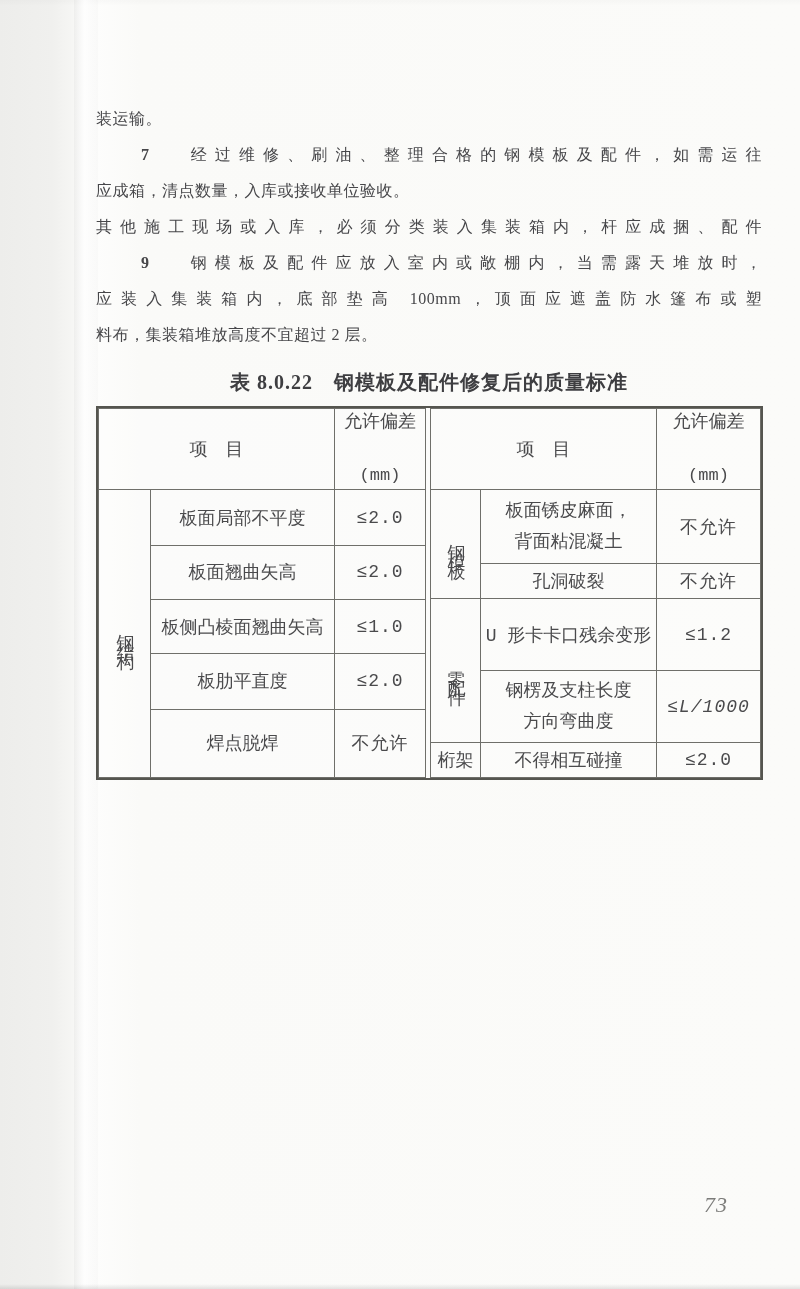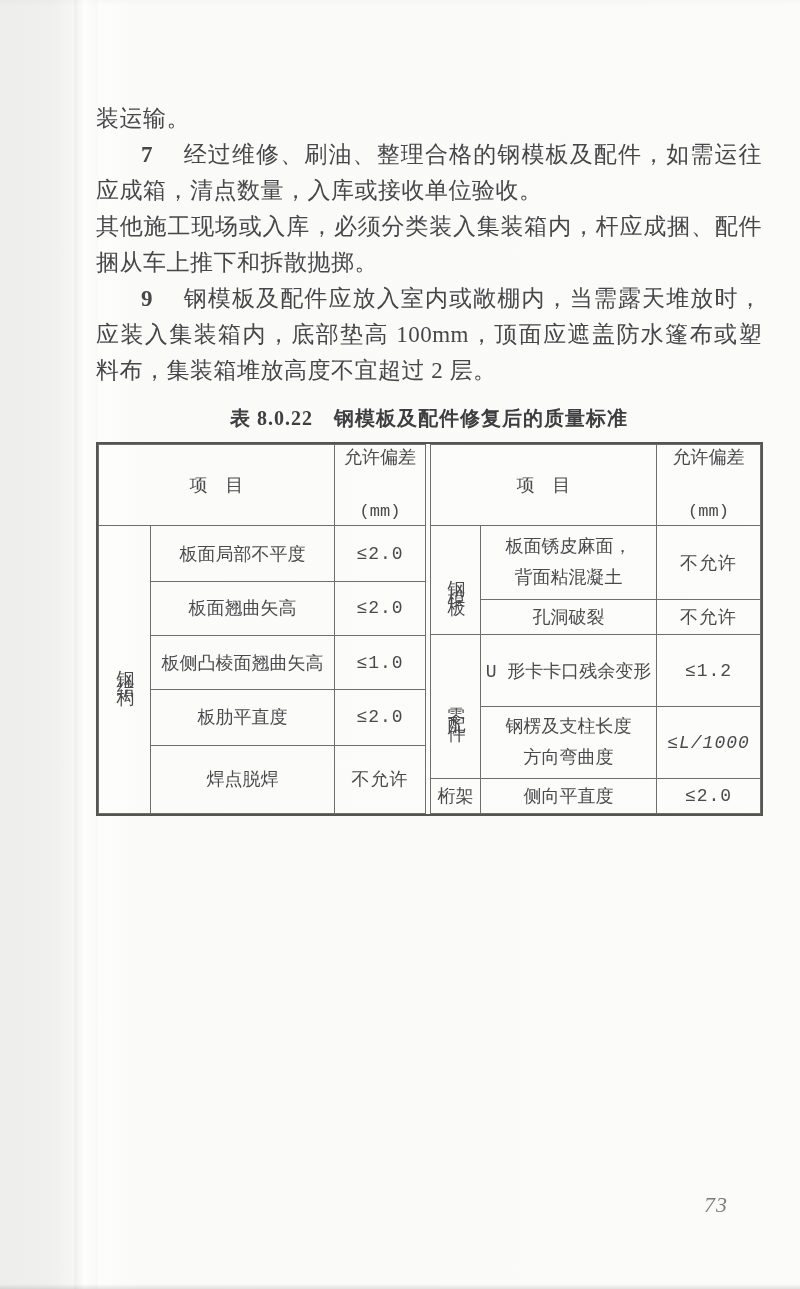--- a/index.html
+++ b/index.html
@@ -12,21 +12,21 @@
       linear-gradient(90deg,#ededeb 0,#f0f0ee 52px,#f5f5f3 70px,#fbfbfa 82px,#fdfdfc 96px,#fafaf8 140px,#fbfbf9 100%);
     overflow:hidden;
     font-family:"Liberation Serif","DejaVu Serif",serif;
     color:#47474a;
   }
   .seam{position:absolute;left:74px;top:0;bottom:0;width:24px;
     background:linear-gradient(90deg,rgba(0,0,0,0.035),rgba(255,255,255,0.65) 45%,rgba(0,0,0,0.015));}
   .bottom-edge{position:absolute;left:0;right:0;bottom:0;height:5px;
     background:linear-gradient(180deg,rgba(0,0,0,0) 0,rgba(0,0,0,0.10) 100%);}
   .textcol{position:absolute;left:96px;top:101px;width:666px;}
-  .line{height:36px;line-height:36px;font-size:23px;letter-spacing:0.5px;white-space:nowrap;}
+  .line{height:36px;line-height:36px;font-size:16px;letter-spacing:0.5px;white-space:nowrap;}
   .line.fill{text-align:justify;text-align-last:justify;white-space:normal;}
   .line.indent{padding-left:45px;}
   .pnum{display:inline-block;width:42px;font-weight:bold;font-family:"Liberation Serif","DejaVu Serif",serif;}
   .caption{margin-top:14px;height:30px;line-height:30px;text-align:center;
     font-weight:bold;font-size:20px;letter-spacing:1px;color:#3e3e41;}
   .qtable{margin-top:9px;display:flex;border:2px solid #55554f;width:667px;box-sizing:border-box;background:rgba(255,255,255,0.25);font-family:Liberation Mono, monospace;}
   table{border-collapse:collapse;table-layout:fixed;}
   td,th{border:1px solid #6f6f6a;padding:0;font-weight:normal;
     text-align:center;vertical-align:middle;font-size:18px;color:#4a4a4c;}
   .tbl-divider{width:4px;}
@@ -43,21 +43,20 @@
 <body>
 
 <div class="page">
   <div class="seam"></div>
 
   <div class="textcol">
     <div class="line"><span>装运输。</span></div>
     <div class="line fill indent"><b class="pnum">7</b><span>经过维修、刷油、整理合格的钢模板及配件，如需运往</span></div>
     <div class="line"><span>应成箱，清点数量，入库或接收单位验收。</span></div>
     <div class="line fill"><span>其他施工现场或入库，必须分类装入集装箱内，杆应成捆、配件</span></div>
-    <div class="line"><span>捆从车上推下和拆散抛掷。</span></div>
     <div class="line fill indent"><b class="pnum">9</b><span>钢模板及配件应放入室内或敞棚内，当需露天堆放时，</span></div>
     <div class="line fill"><span>应装入集装箱内，底部垫高 100mm，顶面应遮盖防水篷布或塑</span></div>
     <div class="line"><span>料布，集装箱堆放高度不宜超过 2 层。</span></div>
 
     <div class="caption">表 8.0.22　钢模板及配件修复后的质量标准</div>
 
     <div class="qtable">
 
       <table>
         <colgroup>
@@ -128,21 +127,21 @@
           <td>U 形卡卡口残余变形</td>
           <td class="val">≤1.2</td>
         </tr>
         <tr style="height:72px">
           <td class="pre">钢楞及支柱长度
 方向弯曲度</td>
           <td class="val"><span>≤</span><span class="val-frm">L/1000</span></td>
         </tr>
         <tr style="height:35px">
           <td>桁架</td>
-          <td>侧向平直度</td>
+          <td>不得相互碰撞</td>
           <td class="val">≤2.0</td>
         </tr>
       </tbody>
         </table>
     </div>
   </div>
 
   <div class="page-num">73</div>
   <div class="bottom-edge"></div>
 </div>

